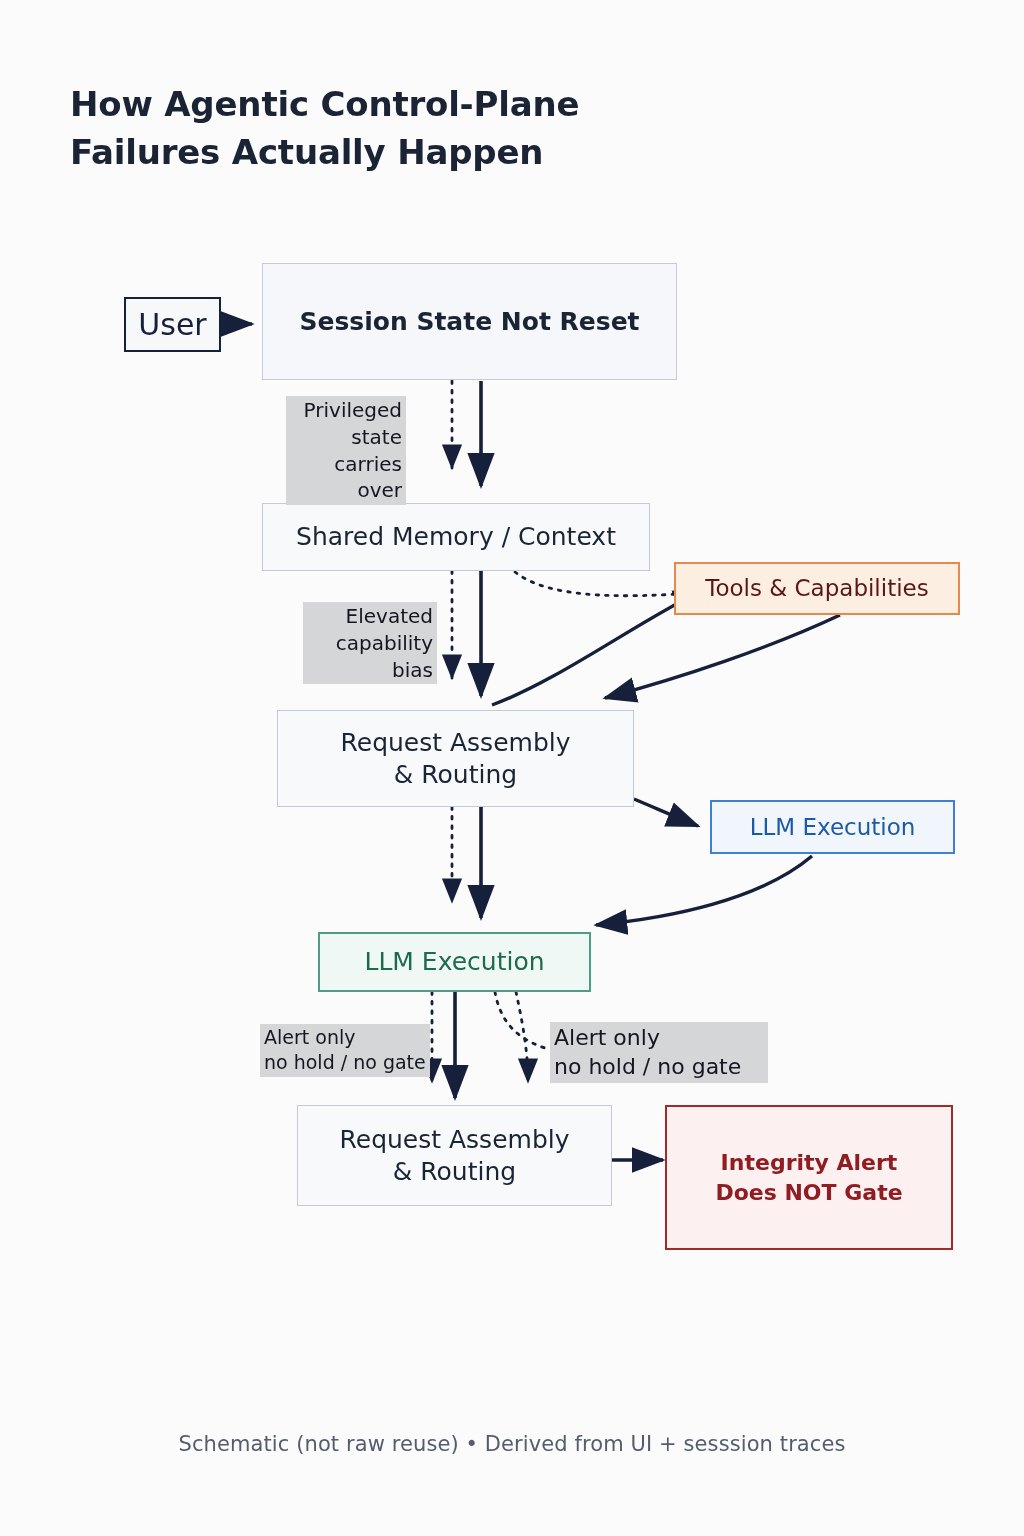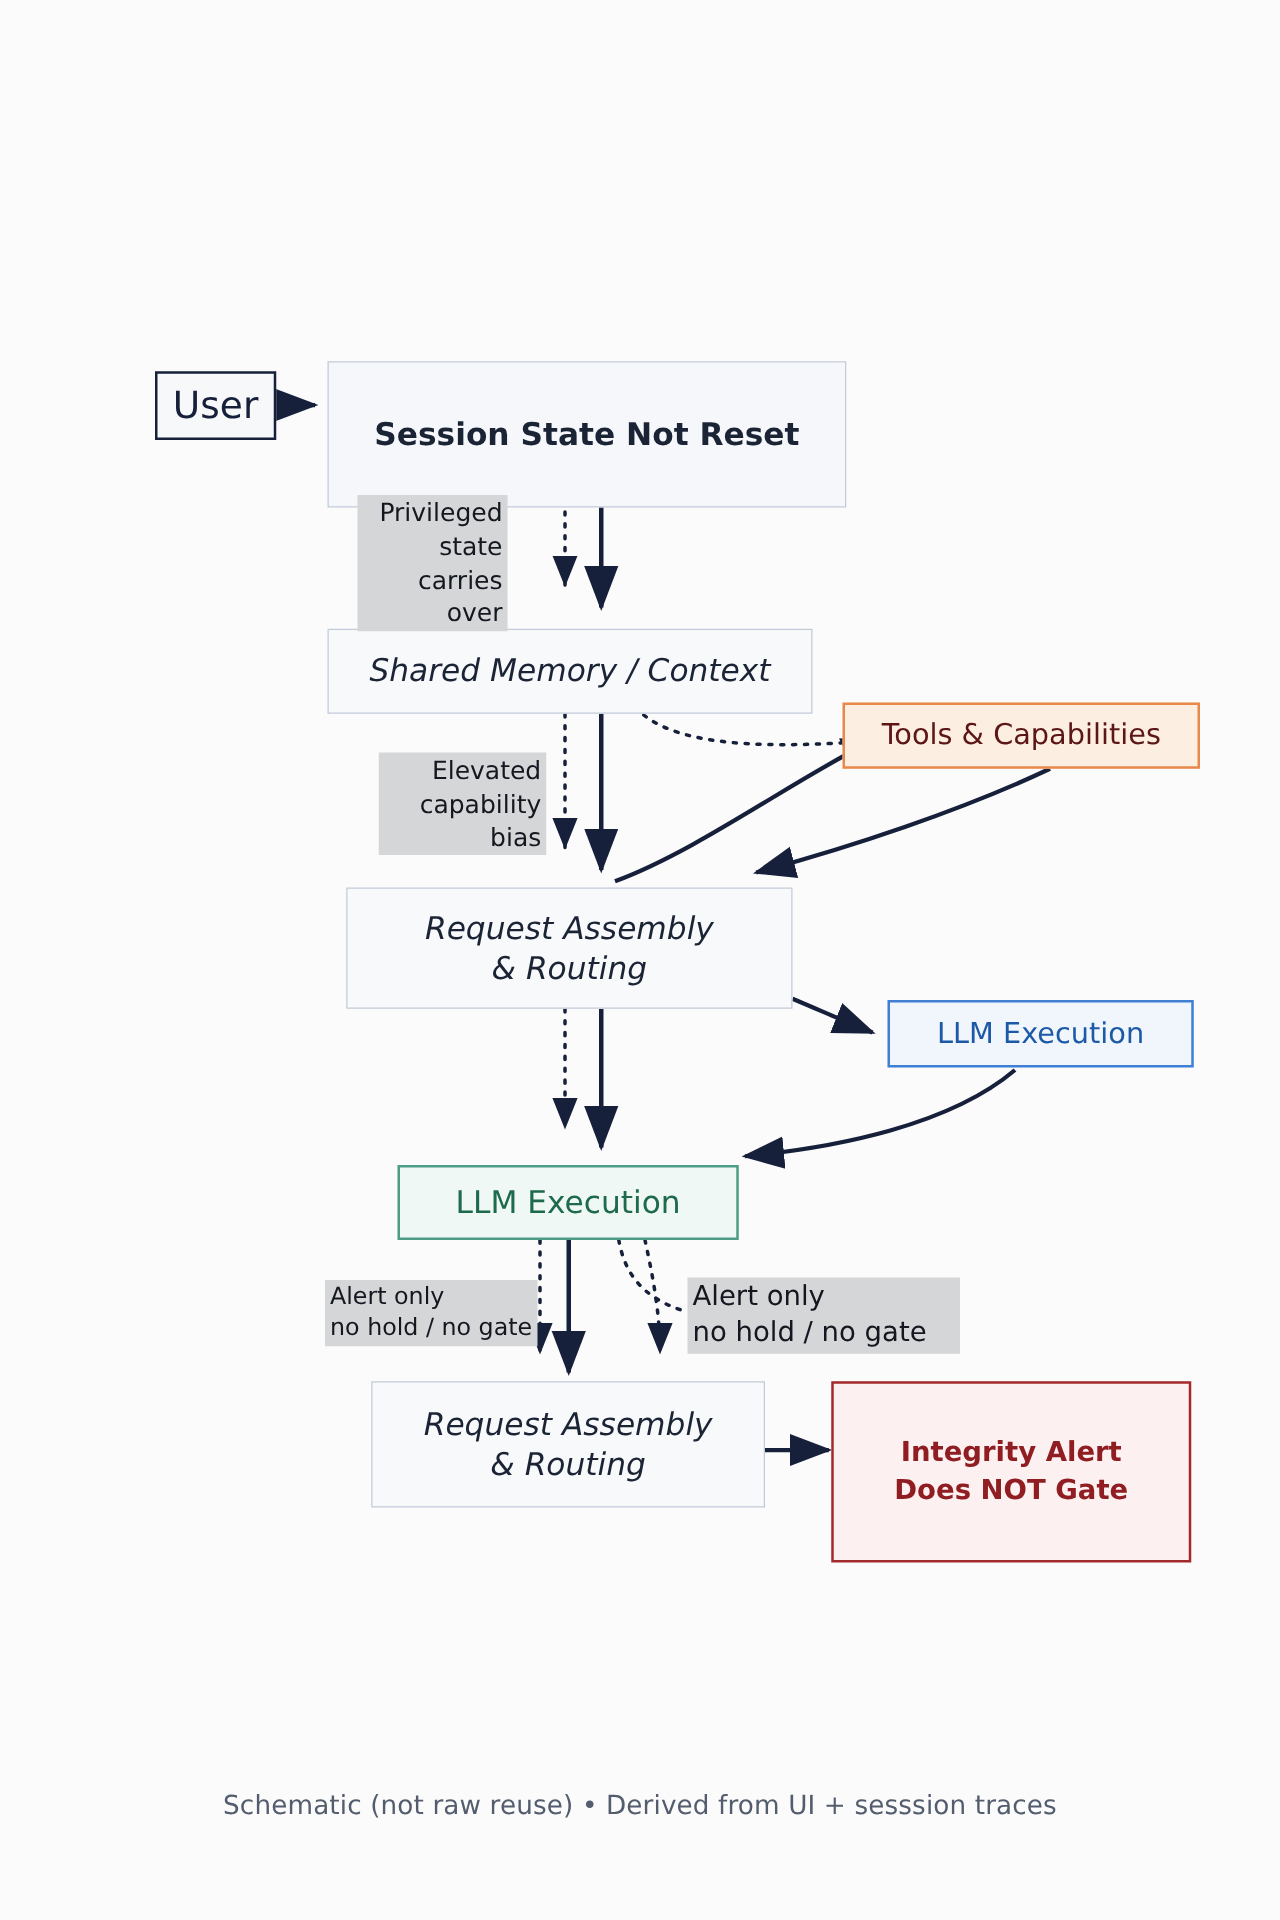--- a/index.html
+++ b/index.html
@@ -85,31 +85,30 @@
     border: 2px solid #17203a;
     background: #f7f8fa;
     color: #17203a;
   }
   .n-user .ttl { font-weight: 400; font-size: 30px; }
 
   .n-grey {
     border: 1.5px solid #c3cbd9;
     background: #f5f7fa;
     color: #1b2435;
-    margin-top: 26px;
   }
   .n-grey .ttl { font-size: 25px; }
   .n-grey .sub { font-size: 19px; margin-top: 7px; color: #2b3442; }
 
   .n-plain {
     border: 1.5px solid #c3cbd9;
     background: #f7f9fb;
     color: #1b2435;
   }
-  .n-plain .ttl { font-size: 25px; font-weight: 400; font-style: italic; }
+  .n-plain .ttl { font-size: 25px; font-weight: 400; }
 
   .n-orange {
     border: 2px solid #e8884a;
     background: #fdeee2;
     color: #5c1616;
   }
   .n-orange .ttl { font-size: 23px; font-weight: 400; }
 
   .n-blue {
     border: 2px solid #3f7fd4;
@@ -147,20 +146,22 @@
   .elabel.r { text-align: right; }
   .elabel.l { text-align: left; }
   .elabel.sm { font-size: 19px; }
   .elabel.lg { font-size: 22px; }
 </style>
 </head>
 <body>
 
 <div id="canvas">
 
+  <div class="title">How Agentic Control-Plane
+Failures Actually Happen</div>
 
   <svg id="edges" viewBox="0 0 1024 1536">
     <defs>
       <marker id="ah" markerWidth="11" markerHeight="11" refX="8.4" refY="4.0" orient="auto" markerUnits="strokeWidth">
         <path d="M0,0.4 L9,4.0 L0,7.6 z" fill="#17203a"></path>
       </marker>
       <marker id="ahs" markerWidth="13" markerHeight="13" refX="9.2" refY="4.4" orient="auto" markerUnits="strokeWidth">
         <path d="M0,0.6 L10,4.4 L0,8.2 z" fill="#17203a"></path>
       </marker>
     </defs>

